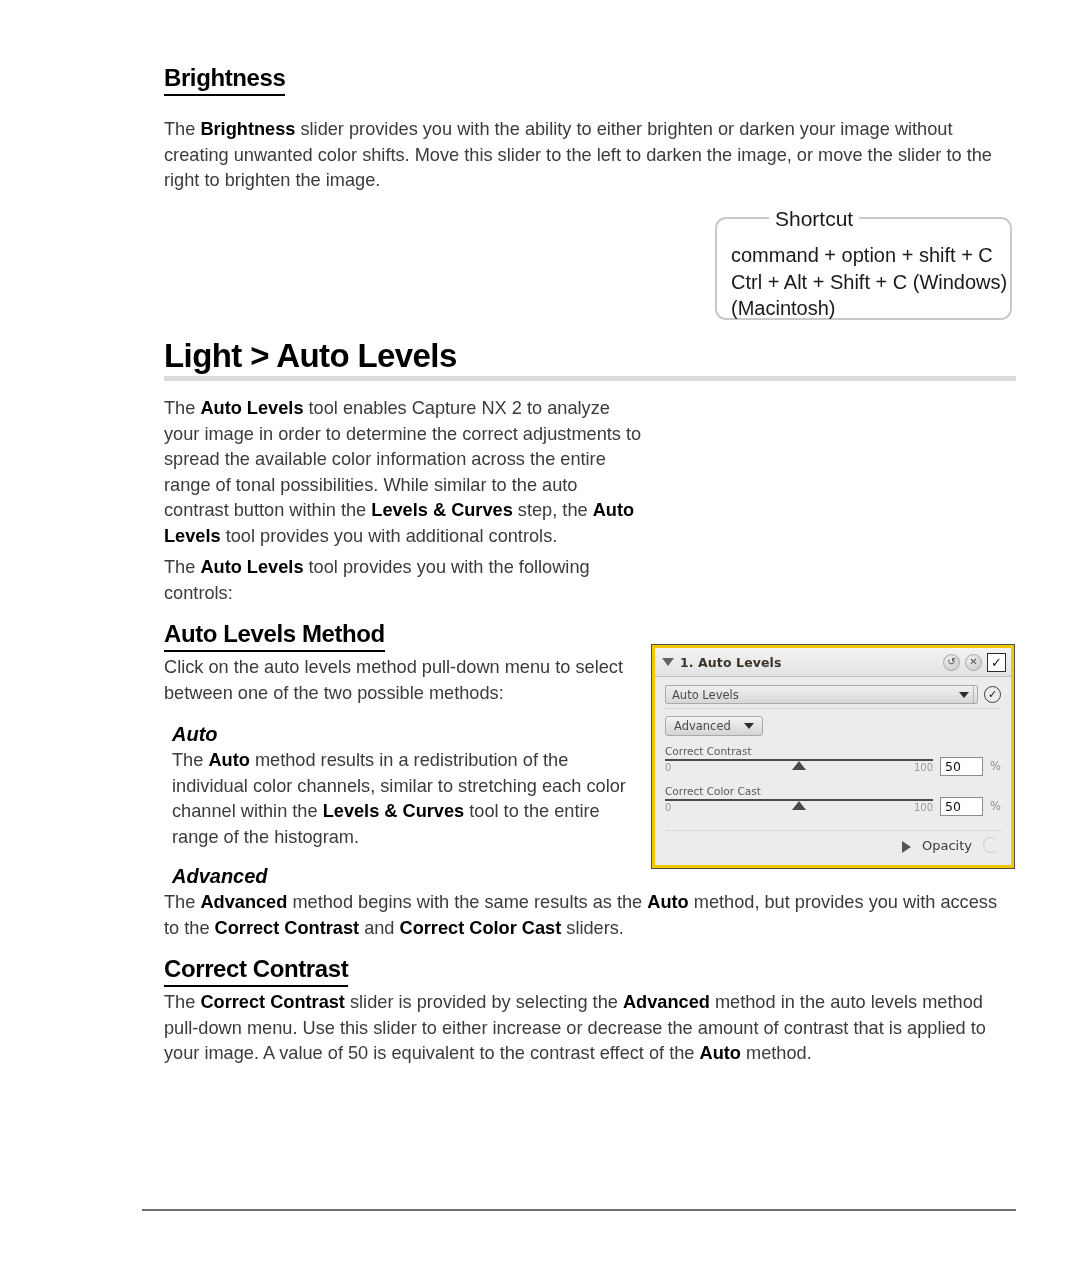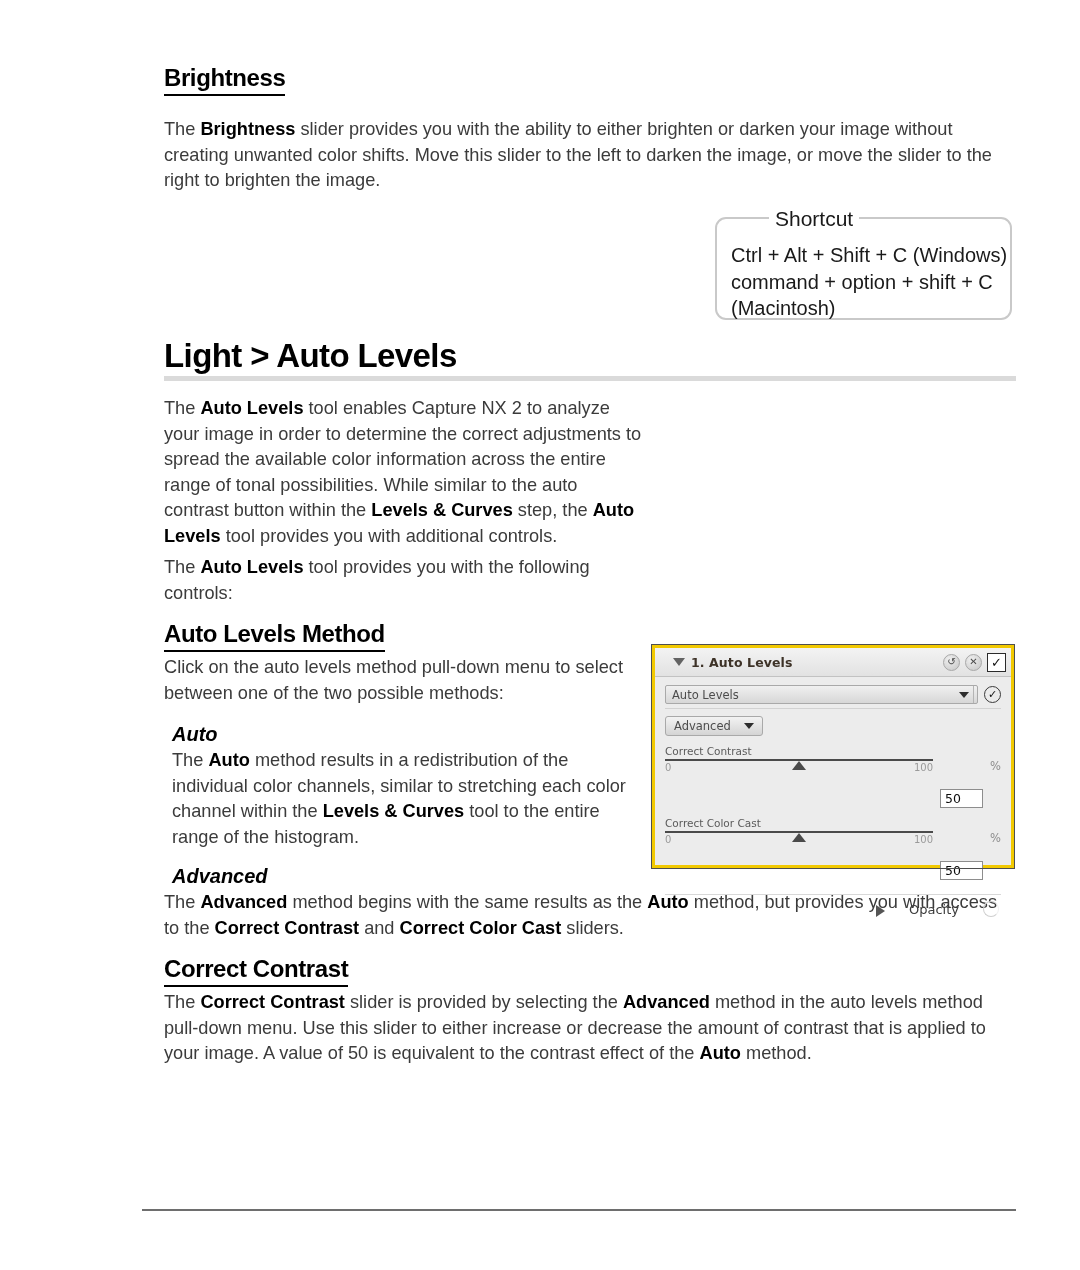--- a/index.html
+++ b/index.html
@@ -100,21 +100,21 @@
     outline: 1px solid #4f4f4f;
     font-family: "DejaVu Sans", sans-serif;
   }
   .panel-header {
     position: relative;
     height: 28px;
     background: linear-gradient(#f3f3f3, #e2e2e2);
     border-bottom: 1px solid #c2c2c2;
     display: flex;
     align-items: center;
-    padding: 0 5px 0 18px;
+    padding: 0 5px 0 7px;
   }
   .tri-down {
     width: 0; height: 0;
     border-left: 6px solid transparent;
     border-right: 6px solid transparent;
     border-top: 8px solid #636363;
     margin-right: 6px;
   }
   .panel-title {
     font-size: 12.5px;
@@ -205,27 +205,26 @@
   }
   .val-box {
     width: 43px; height: 19px;
     background: #ffffff;
     border: 1px solid #8d8d8d;
     box-sizing: border-box;
     font-size: 12.5px;
     color: #0c0c0c;
     display: flex; align-items: center;
     padding-left: 4px;
-    margin-top: 32px;
   }
   .pct { font-size: 11.5px; color: #8d8d8d; line-height: 19px; }
   .foot-sep { height: 1px; background: #d8d8d8; margin: 14px 0 0 0; }
   .opacity-row {
     display: flex; align-items: flex-end; justify-content: flex-end;
-    gap: 24px; padding: 6px 2px 7px 0;
+    gap: 11px; padding: 6px 2px 7px 0;
   }
   .tri-right {
     width: 0; height: 0;
     border-top: 6px solid transparent;
     border-bottom: 6px solid transparent;
     border-left: 9px solid #555;
   }
   .opacity-label { font-size: 13px; color: #3b3b3b; }
   .opacity-knob {
     width: 14px; height: 14px; border-radius: 50%;
@@ -254,22 +253,22 @@
 
 <div class="page">
 
   <div class="h2" style="left:164px; top:64px;">Brightness</div>
 
   <div class="body" style="left:164px; top:117px; width:853px;">The <b>Brightness</b> slider provides you with the ability to either brighten or darken your image without creating unwanted color shifts. Move this slider to the left to darken the image, or move the slider to the right to brighten the image.</div>
 
   <div class="shortcut-box" style="left:715px; top:217px; width:297px; height:103px;">
     <div class="shortcut-legend">Shortcut</div>
     <div class="shortcut-body">
+      <div>command + option + shift + C</div>
       <div>Ctrl + Alt + Shift + C (Windows)</div>
-      <div>command + option + shift + C</div>
       <div>(Macintosh)</div>
     </div>
   </div>
 
   <div class="h1" style="left:164px; top:337px;">Light &gt; Auto Levels</div>
   <div class="h1rule" style="left:164px; top:376px; width:852px;"></div>
 
   <div class="body" style="left:164px; top:396px; width:478px;">The <b>Auto Levels</b> tool enables Capture NX 2 to analyze your image in order to determine the correct adjustments to spread the available color information across the entire range of tonal possibilities. While similar to the auto contrast button within the <b>Levels &amp; Curves</b> step, the <b>Auto Levels</b> tool provides you with additional controls.</div>
 
   <div class="body" style="left:164px; top:555px; width:478px;">The <b>Auto Levels</b> tool provides you with the following controls:</div>

